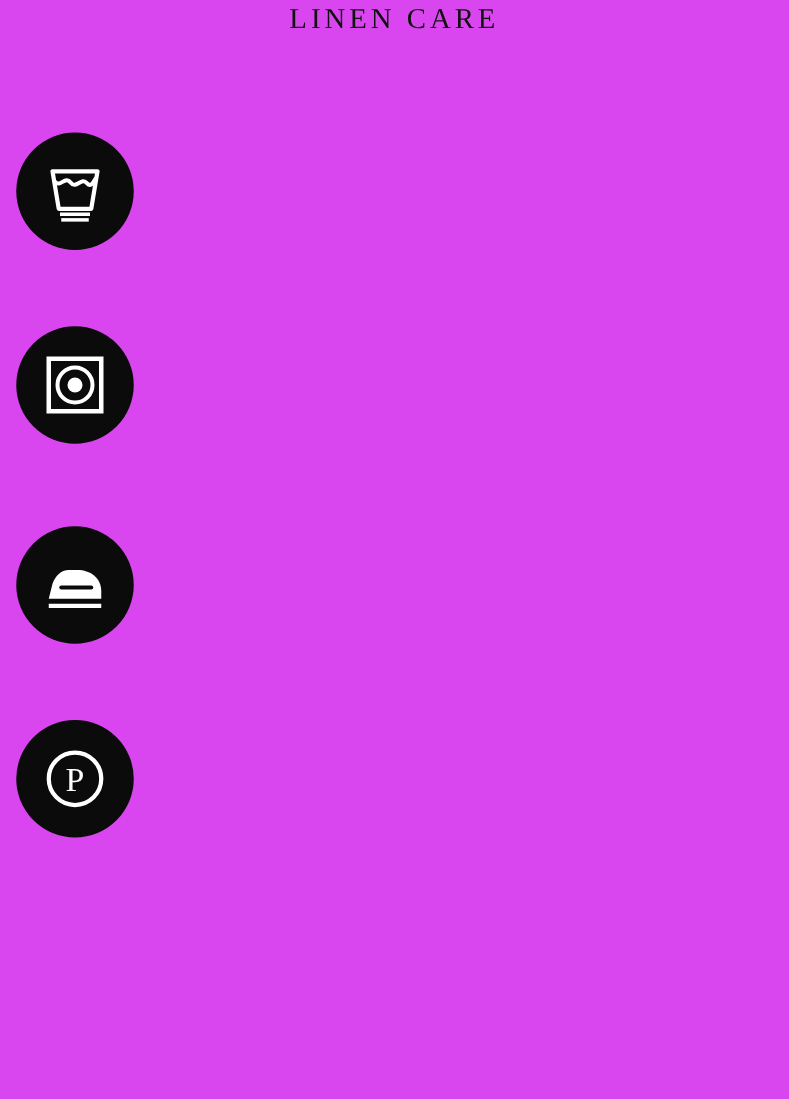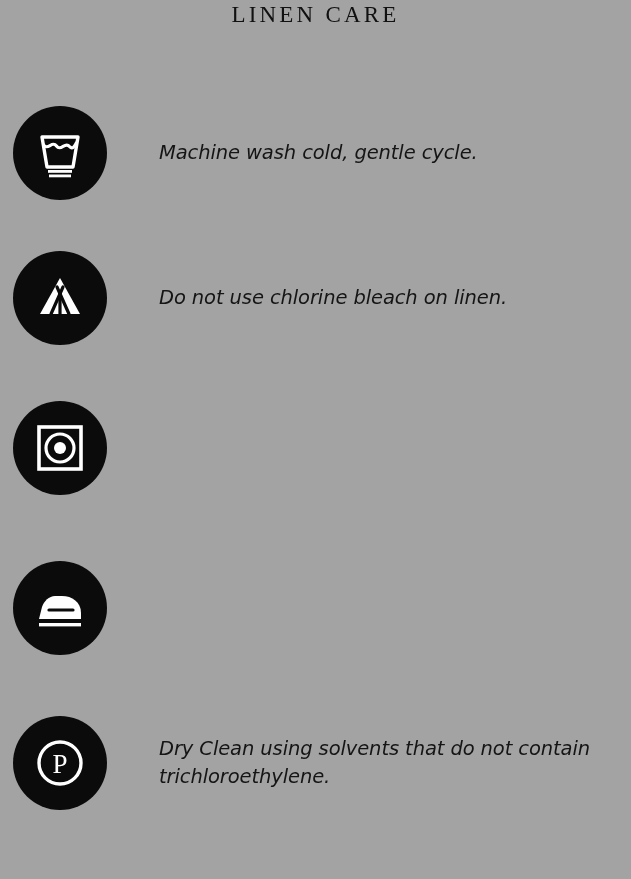--- a/index.html
+++ b/index.html
@@ -11,21 +11,21 @@
     width: 631px;
     height: 879px;
     font-family: "Liberation Sans", sans-serif;
     color: #111111;
     overflow: hidden;
   }
   .page {
     position: relative;
     width: 631px;
     height: 879px;
-    background: #a3a3a3;
+    background: #d946ef;
   }
   .title {
     text-align: center;
     font-family: "Liberation Serif", serif;
     font-size: 23px;
     letter-spacing: 3.2px;
     color: #111111;
     padding-top: 2px;
     font-weight: 400;
   }
@@ -92,41 +92,22 @@
       <div class="icon-cell">
         <div class="badge">
           <svg width="60" height="60" viewBox="0 0 60 60" aria-hidden="true">
             <path d="M12 14 L48 14 L43 44 L17 44 Z" fill="none" stroke="#ffffff" stroke-width="3.4" stroke-linejoin="round"></path>
             <path d="M13.6 22 C18 28, 22 17, 26.5 23 C31 29, 35 18, 39.5 23.5 C43 27.5, 45 22, 46.4 20" fill="none" stroke="#ffffff" stroke-width="3.2" stroke-linecap="round" stroke-linejoin="round"></path>
             <rect x="18" y="47" width="24" height="2.8" fill="#ffffff"></rect>
             <rect x="19" y="51.5" width="22" height="2.8" fill="#ffffff"></rect>
           </svg>
         </div>
       </div>
-      <div class="text-cell">
-        <div class="care-text">Machine wash cold, gentle cycle.</div>
-      </div>
     </li>
 
-    <li class="care-row row-1">
-      <div class="icon-cell">
-        <div class="badge">
-          <svg width="62" height="62" viewBox="0 0 62 62" aria-hidden="true">
-            <path d="M31 11 L51 47 L11 47 Z" fill="#ffffff"></path>
-            <path d="M31 11 L51 47 L11 47 Z" fill="none" stroke="#0b0b0b" stroke-width="0"></path>
-            <line x1="22" y1="47" x2="34" y2="20" stroke="#0b0b0b" stroke-width="3.2" stroke-linecap="round"></line>
-            <line x1="40" y1="47" x2="28" y2="20" stroke="#0b0b0b" stroke-width="3.2" stroke-linecap="round"></line>
-            <line x1="31" y1="47" x2="31" y2="26" stroke="#0b0b0b" stroke-width="3.2" stroke-linecap="round"></line>
-          </svg>
-        </div>
-      </div>
-      <div class="text-cell">
-        <div class="care-text">Do not use chlorine bleach on linen.</div>
-      </div>
-    </li>
 
     <li class="care-row row-2">
       <div class="icon-cell">
         <div class="badge">
           <svg width="60" height="60" viewBox="0 0 60 60" aria-hidden="true">
             <rect x="9" y="9" width="42" height="42" fill="none" stroke="#ffffff" stroke-width="3.6"></rect>
             <circle cx="30" cy="30" r="14" fill="none" stroke="#ffffff" stroke-width="3.2"></circle>
             <circle cx="30" cy="30" r="6" fill="#ffffff"></circle>
           </svg>
         </div>
@@ -147,19 +128,16 @@
 
     <li class="care-row row-4">
       <div class="icon-cell">
         <div class="badge">
           <svg width="62" height="62" viewBox="0 0 62 62" aria-hidden="true">
             <circle cx="31" cy="31" r="21" fill="none" stroke="#ffffff" stroke-width="3.4"></circle>
             <text x="31" y="41" text-anchor="middle" font-family="Liberation Serif, serif" font-size="27" fill="#ffffff">P</text>
           </svg>
         </div>
       </div>
-      <div class="text-cell">
-        <div class="care-text">Dry Clean using solvents that do not contain trichloroethylene.</div>
-      </div>
     </li>
 
   </ul>
 </div>
 
 </body></html>

